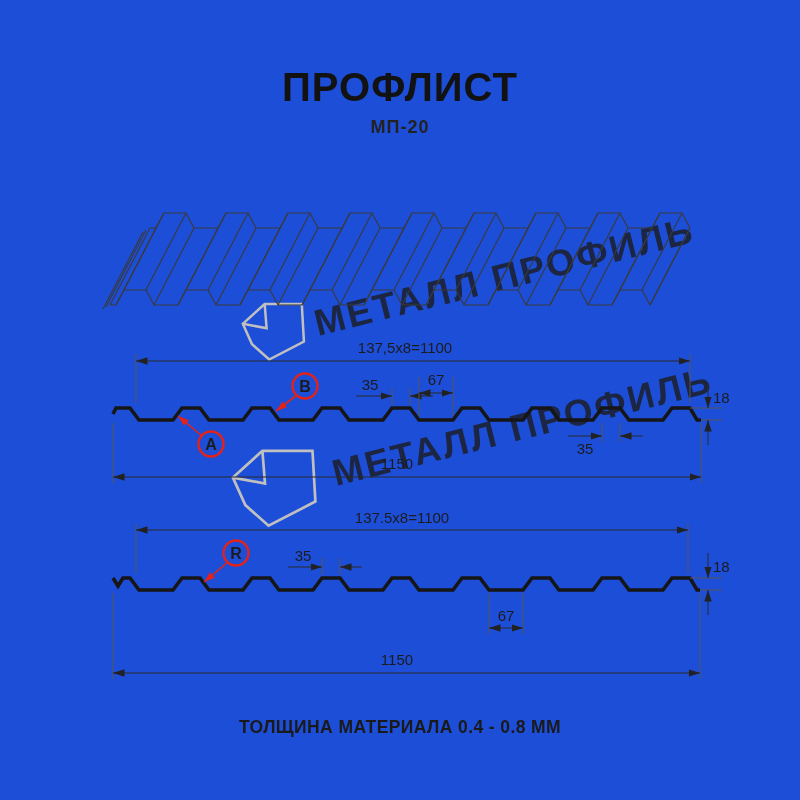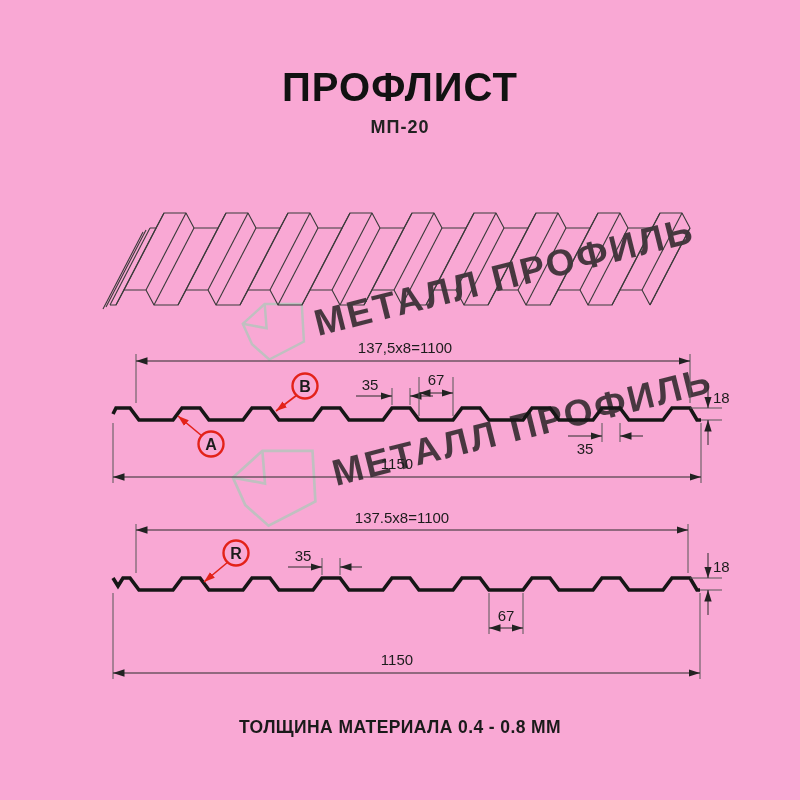--- a/index.html
+++ b/index.html
@@ -1,16 +1,16 @@
 <!DOCTYPE html>
 <html><head>
 <meta charset="utf-8">
 <style>
   html,body{margin:0;padding:0;background:#fff;}
-  #stage{position:relative;width:800px;height:800px;background:#f9a8d4;overflow:hidden;
+  #stage{position:relative;width:800px;height:800px;background:#1d4ed8;overflow:hidden;
          font-family:"Liberation Sans","DejaVu Sans",sans-serif;}
   svg{position:absolute;left:0;top:0;}
   text{font-family:"Liberation Sans","DejaVu Sans",sans-serif;fill:#1c1c1c;}
   .ttl{font-size:40px;font-weight:bold;letter-spacing:1px;fill:#121212;}
   .sub{font-size:18px;font-weight:bold;letter-spacing:1px;fill:#222;}
   .foot{font-size:17.5px;font-weight:bold;letter-spacing:.4px;fill:#1a1a1a;}
   .dim{font-size:15px;fill:#1c1c1c;}
   .lbl{font-size:16px;font-weight:bold;}
   .wmtext{font-size:37px;font-weight:bold;letter-spacing:2.5px;opacity:.8;}
   .thin{stroke:#565656;stroke-width:1;fill:none;}

